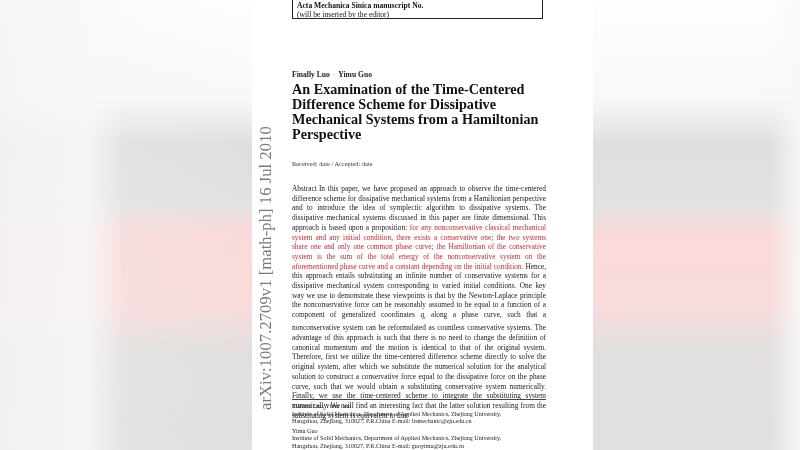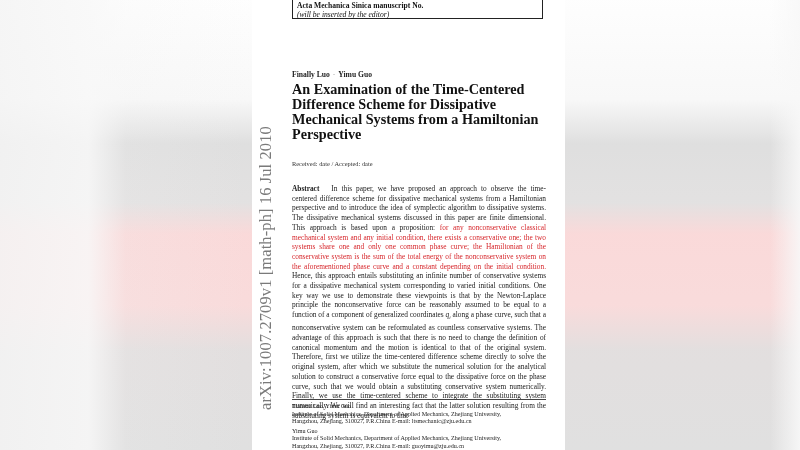--- a/index.html
+++ b/index.html
@@ -16,51 +16,51 @@
   .bg-left {
     position:absolute; left:0; top:0; width:252px; height:450px;
     background: linear-gradient(90deg, #f4f4f4 0%, #f8f8f8 35%, rgba(240,240,240,0.2) 50%, rgba(0,0,0,0) 100%);
     opacity:0.85;
   }
   .bg-right {
     position:absolute; right:0; top:0; width:30px; height:450px;
     background: linear-gradient(90deg, rgba(255,255,255,0) 0%, rgba(248,248,248,0.9) 100%);
   }
   .page {
-    position:absolute; left:252px; top:0; width:313px; height:450px;
+    position:absolute; left:252px; top:0; width:341px; height:450px;
     background:#ffffff;
   }
   .header-box {
     position:absolute; left:40px; top:-1px; width:251px; height:20px;
     border:1.5px solid #222; box-sizing:border-box; padding:1px 4px 0 4px;
     font-size:7.6px; line-height:9px; color:#111;
   }
   .header-box .journal { font-weight:bold; display:block; }
-  .header-box .note { display:block;font-style:italic; }
+  .header-box .note { display:block; }
   .arxiv-stamp {
     position:absolute; left:4px; top:410px;
     transform-origin:0 0; transform:rotate(-90deg);
     white-space:nowrap; font-size:16.5px; color:#7a7a7a; letter-spacing:0.1px;
   }
   .authors {
     position:absolute; left:40px; top:70px; font-size:7.6px; font-weight:bold; color:#222;
   }
   .authors .sep { font-weight:normal; color:#777; margin:0 3px; }
   .title {
     position:absolute; left:40px; top:82px; width:260px;
     font-size:14.2px; line-height:15px; font-weight:bold; color:#111;
   }
   .received {
     position:absolute; left:40px; top:160px; font-size:6.4px; color:#333;
   }
   .abstract {
     position:absolute; left:40px; top:184px; width:254px;
     font-size:7.35px; line-height:9.7px; color:#1a1a1a; text-align:justify;
   }
-  .abstract .lbl { font-weight:bold; margin-right:12px; }
+  .abstract .lbl { font-weight:normal; margin-right:2px; }
   .abstract .red { color:#d6262b; }
   .abstract i { font-style:italic; }
   .fn-rule {
     position:absolute; left:40px; top:399px; width:254px; height:0;
     border-top:0.8px solid #444;
   }
   .footnotes {
     position:absolute; left:40px; top:403px; width:260px;
     font-size:6.1px; line-height:7.6px; color:#222;
   }

